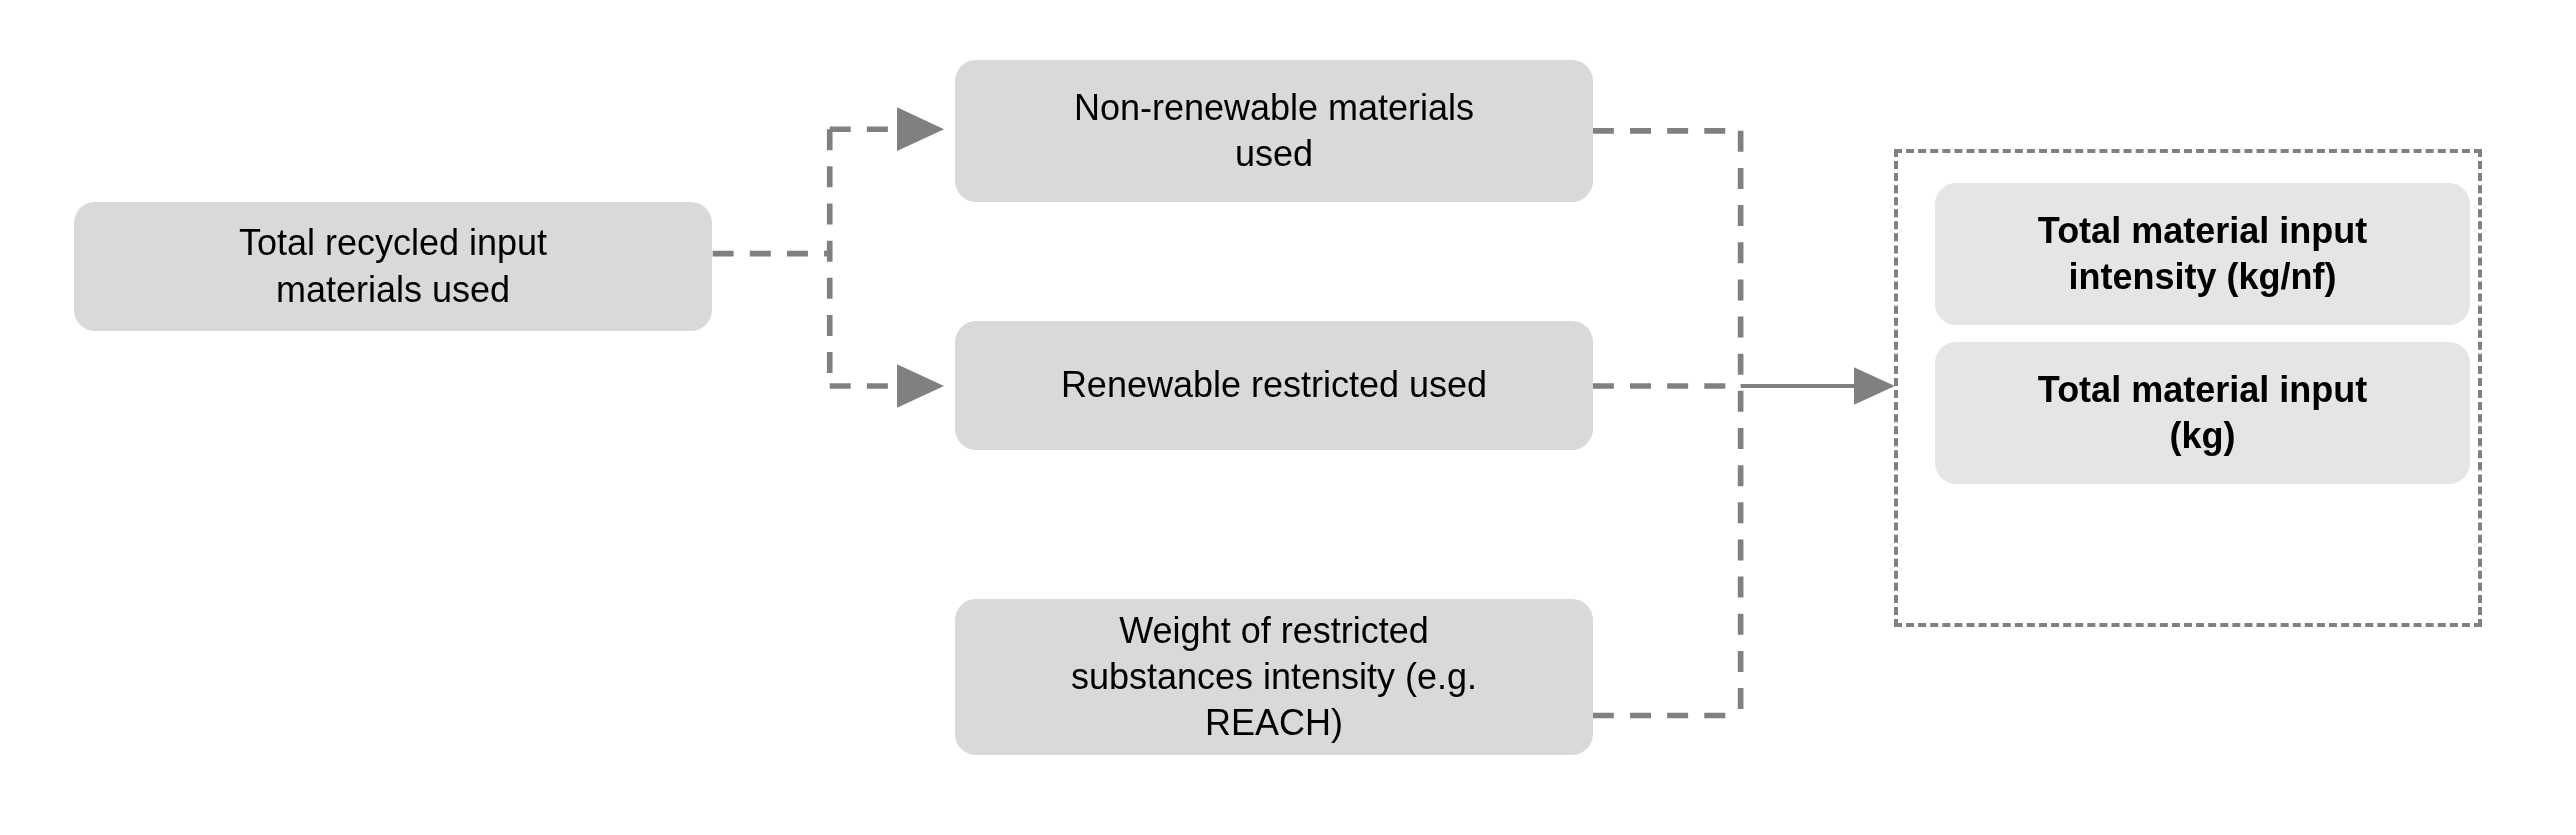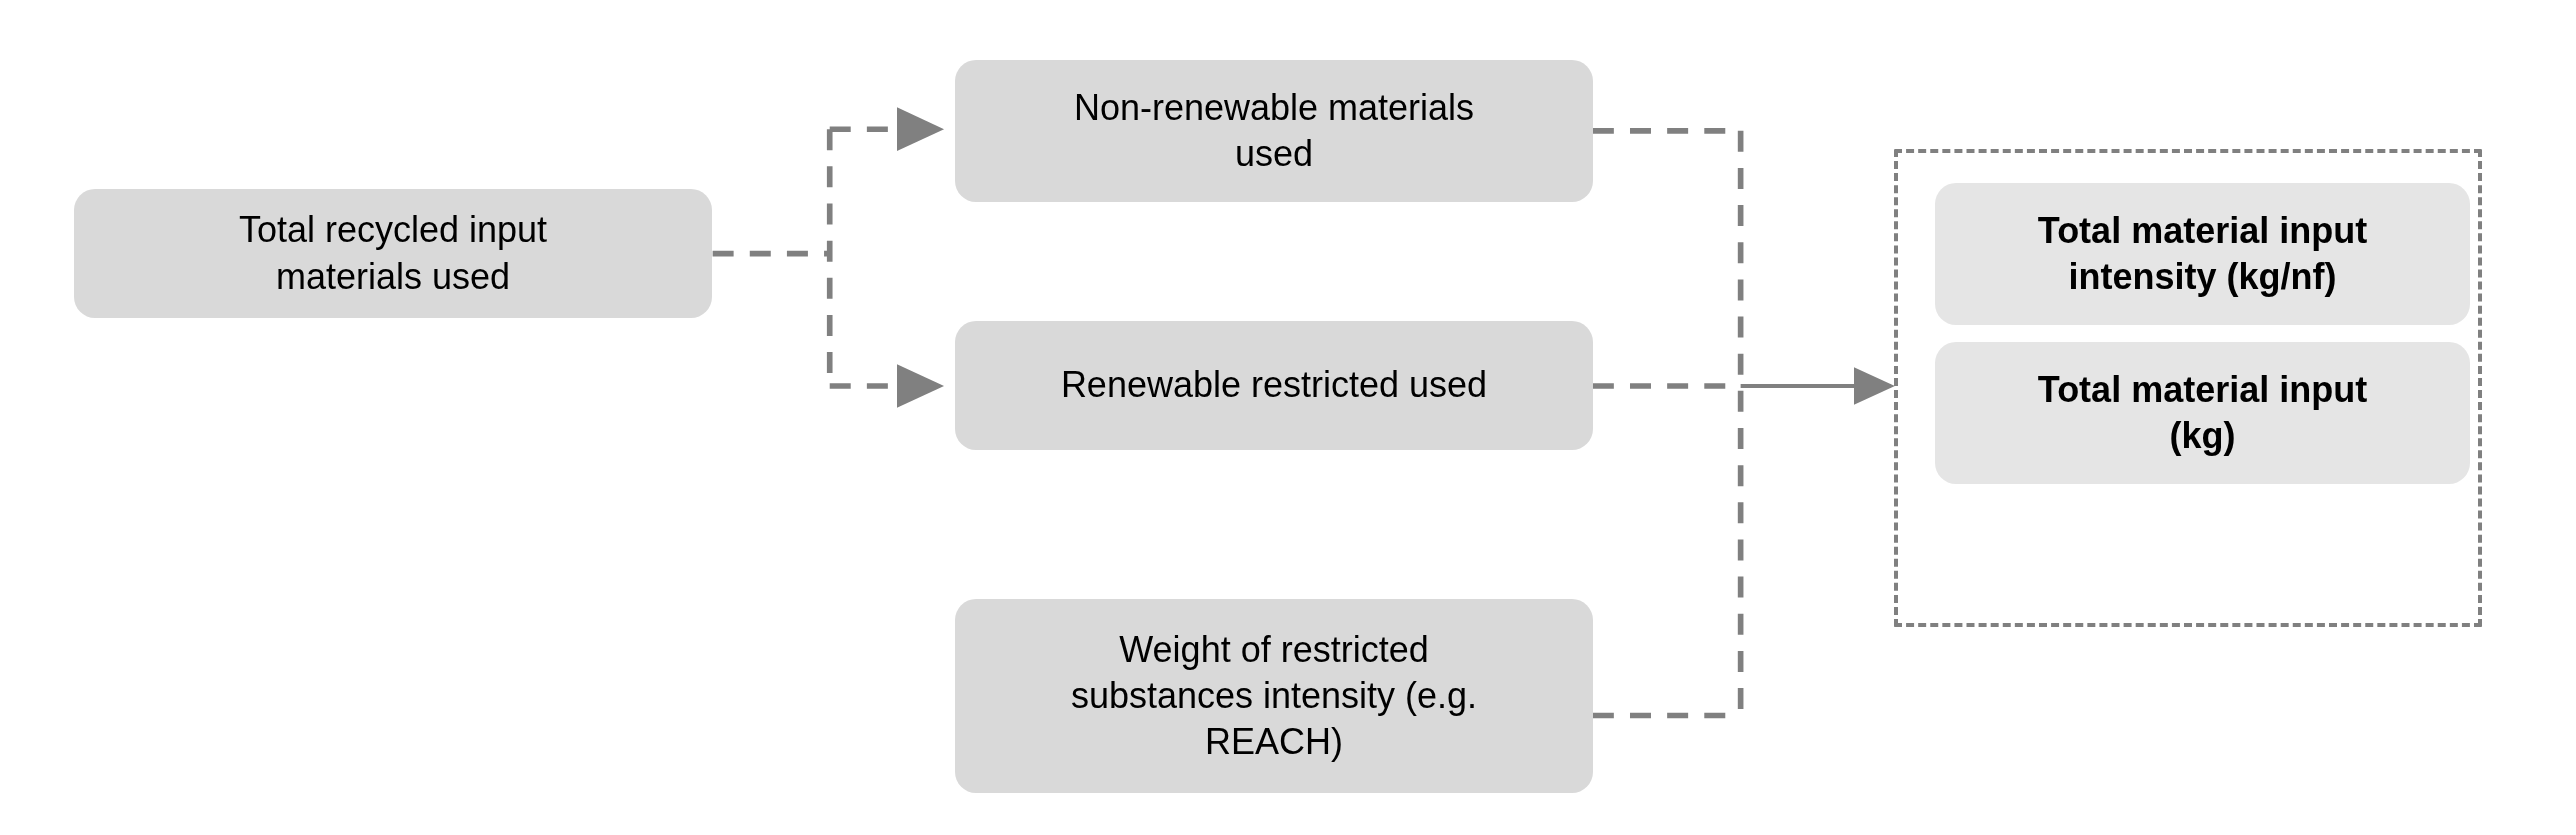--- a/index.html
+++ b/index.html
@@ -54,24 +54,24 @@
   }
   .group-box {
     position: absolute;
     box-sizing: border-box;
     border: 4px dashed #808080;
     background: transparent;
     border-radius: 1.6px;
   }
 
   
-  #node-total-recycled   { left: 74px;   top: 189px; width: 638px;  height: 129px; align-items: center; }
+  #node-total-recycled   { left: 74px;   top: 202px; width: 638px;  height: 129px; align-items: center; }
   #node-non-renewable    { left: 955px; top: 60px;  width: 638px;  height: 142px; }
   #node-renewable        { left: 955px; top: 321px; width: 638px;  height: 129px; }
-  #node-restricted       { left: 955px; top: 599px; width: 638px;  height: 194px; }
+  #node-restricted       { left: 955px; top: 599px; width: 638px;  height: 156px; }
 
   #group-outputs         { left: 1894px; top: 149px; width: 588px;  height: 478px; }
   #node-intensity        { left: 1935px; top: 183px; width: 535px;  height: 142px; }
   #node-total-input      { left: 1935px; top: 342px; width: 535px;  height: 142px; }
 </style>
 </head>
 <body>
 
 <div id="diagram">
 

